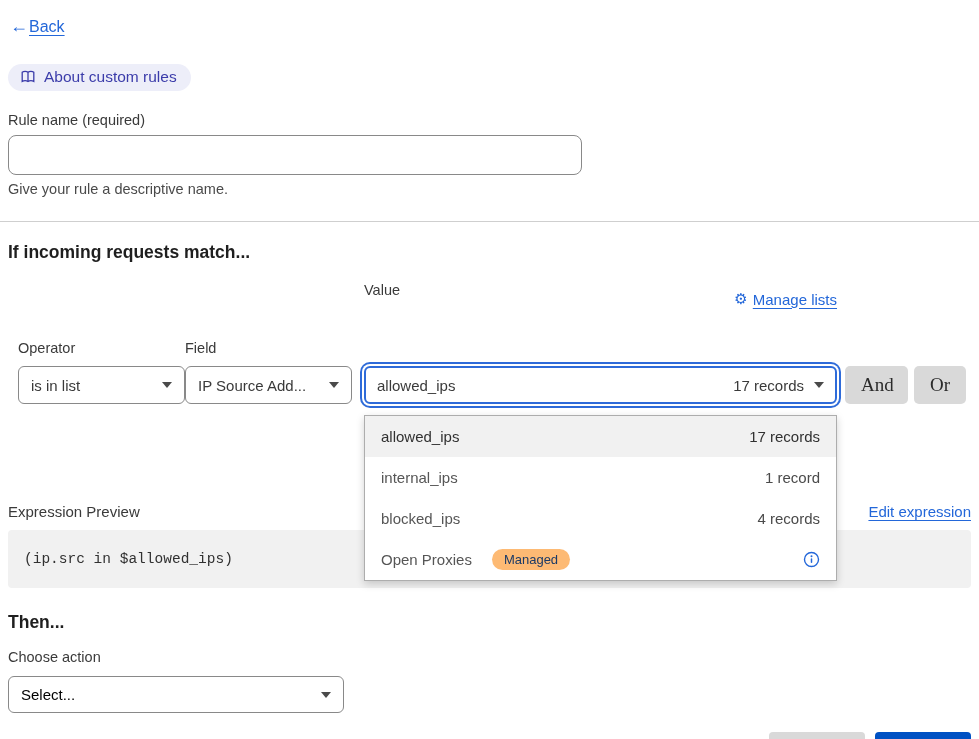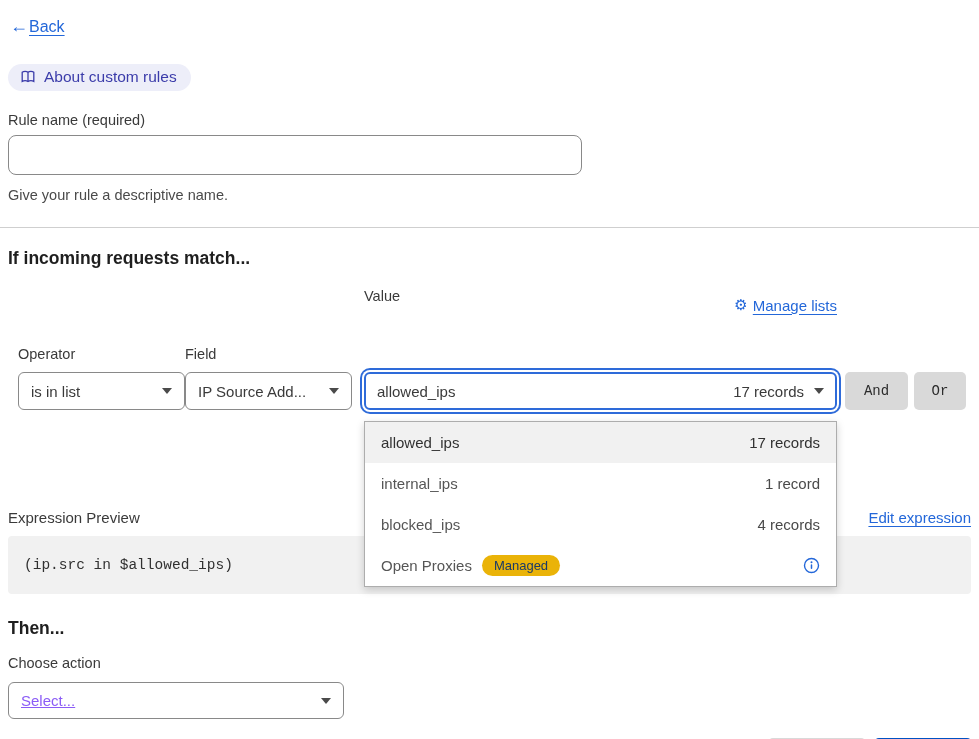--- a/index.html
+++ b/index.html
@@ -20,21 +20,21 @@
   .page-title { font-size:23px; font-weight:700; color:#1f1f1f; letter-spacing:.2px; }
   .about-pill { display:inline-flex; align-items:center; gap:8px; background:#edeef9; color:#3b3caa;
     border-radius:14px; padding:4px 14px 5px 12px; font-size:15.5px; cursor:pointer; }
   .about-pill svg { display:block; }
 
   
   .field-label { font-size:14.5px; color:#3a3a3a; }
   .rule-name-label { margin-top:21px; }
   .rule-name-input { display:block; margin-top:7px; width:574px; height:40px; border:1px solid #898989;
     border-radius:8px; font-size:15px; padding:0 12px; color:#313131; outline:none; background:#fff; }
-  .helper { margin-top:12px; font-size:14.5px; color:#4a4a4a; }
+  .helper { margin-top:6px; font-size:14.5px; color:#4a4a4a; }
 
   .divider { border:none; border-top:1px solid #cfcfcf; margin:24px -8px 0 -8px; }
 
   .section-heading { margin-top:20px; font-size:17.5px; font-weight:700; color:#1f1f1f; }
 
   
   .match-row { display:flex; margin-top:19px; align-items:flex-end; }
   .col { display:flex; flex-direction:column; }
   .col .field-label { margin-bottom:10px; }
   .col-field { width:167px; }
@@ -48,51 +48,51 @@
   .select { height:38px; border:1px solid #898989; border-radius:6px; background:#fff;
     display:flex; align-items:center; padding:0 12px; font-size:15px; color:#3a3a3a; cursor:pointer; }
   .select .sel-text { flex:1 1 auto; white-space:nowrap; overflow:hidden; text-overflow:ellipsis; }
   .chev { width:0; height:0; border-left:5.5px solid transparent; border-right:5.5px solid transparent;
     border-top:6.5px solid #4a4a4a; margin-left:10px; flex:none; }
   .select-focused { border:2px solid #2e6bd9; border-radius:6px;
     box-shadow:0 0 0 2px #fff, 0 0 0 4px #2e6bd9; padding:0 11px; }
   .select-focused .sel-meta { color:#3a3a3a; margin-left:12px; flex:none; }
 
   .btn-gray { height:38px; background:#d9d9d9; color:#2b2b2b; border:none; border-radius:5px;
-    font-size:14px; font-family:Liberation Mono, monospace; cursor:pointer; padding:0 16px; }
+    font-size:19px; font-family:Liberation Serif, serif; cursor:pointer; padding:0 16px; }
   .and-btn { margin-left:8px; width:63px; }
   .or-btn { margin-left:6px; width:52px; }
 
   
   .value-anchor { position:relative; }
   .dropdown { position:absolute; left:0; top:49px; width:473px; background:#fff;
     border:1px solid #adadad; box-shadow:0 3px 8px rgba(0,0,0,.18); z-index:10; }
   .dd-row { height:41px; display:flex; align-items:center; padding:0 16px; font-size:15px;
     color:#565656; cursor:pointer; }
   .dd-row.selected { background:#f1f1f1; color:#313131; }
   .dd-row .dd-name { flex:1 1 auto; }
   .dd-row .dd-meta { flex:none; color:#4a4a4a; }
   .dd-row.selected .dd-meta { color:#313131; }
-  .managed-badge { background:#eab308; color:#1b3a66; font-size:13px; border-radius:11px;
-    padding:3px 12px; margin-left:10px; }
+  .managed-badge { background:#fdba74; color:#1b3a66; font-size:13px; border-radius:11px;
+    padding:3px 12px; margin-left:20px; }
   .info-icon { margin-left:auto; display:flex; cursor:pointer; }
 
   
   .expr-header { display:flex; justify-content:space-between; align-items:flex-end; margin-top:99px; }
   .expr-label { font-size:15px; color:#3a3a3a; }
   .edit-link { color:#2367d9; font-size:15px; text-decoration:underline; text-underline-offset:3px; cursor:pointer; }
   .expr-block { margin-top:10px; background:#f1f1f1; border-radius:4px; height:58px;
     display:flex; align-items:center; padding:0 16px; }
   .expr-code { font-family:"Liberation Mono","DejaVu Sans Mono",monospace; font-size:14.5px; color:#313131; }
 
   
   .then-heading { margin-top:24px; }
   .action-label { margin-top:16px; }
   .action-select { margin-top:11px; width:336px; height:37px; }
-  .placeholder { color:#8b5cf6;text-decoration:underline; }
+  .placeholder { color:#000000; }
 
   
   .footer { display:flex; justify-content:flex-end; gap:10px; margin-top:19px; }
   .btn { height:34px; border:none; border-radius:4px; font-size:15.5px; font-family:inherit;
     cursor:pointer; padding:0 24px; }
   .btn-cancel { background:#d9d9d9; color:#2b2b2b; }
   .btn-blue { background:#0051c3; color:#fff; }
 </style>
 </head>
 <body>

